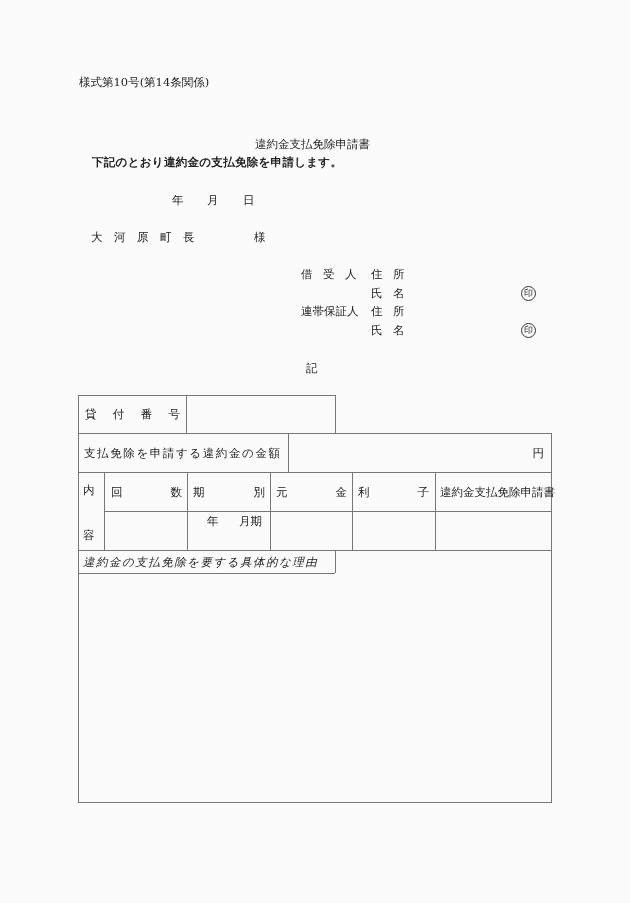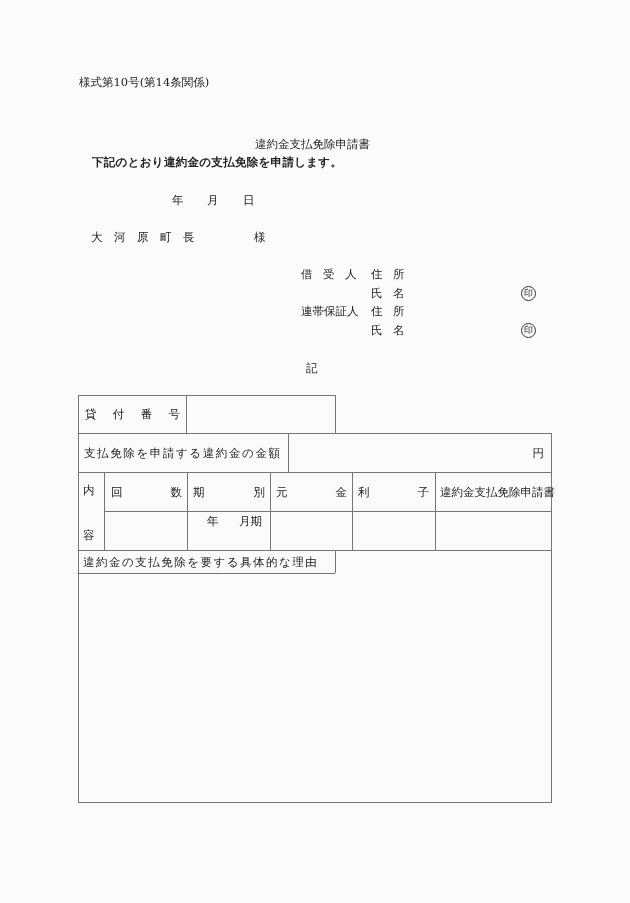--- a/index.html
+++ b/index.html
@@ -117,14 +117,14 @@
 
 <div class="cell" style="left:106px;top:513px;width:80px;height:36px;"></div>
 <div class="cell" style="left:189px;top:513px;width:80px;height:36px;">
   <span style="position:absolute;left:18px;top:1px;">年</span>
   <span style="position:absolute;left:50px;top:1px;">月期</span>
 </div>
 <div class="cell" style="left:272px;top:513px;width:79px;height:36px;"></div>
 <div class="cell" style="left:354px;top:513px;width:80px;height:36px;"></div>
 <div class="cell" style="left:437px;top:513px;width:113px;height:36px;"></div>
 
-<div class="cell" style="left:83px;top:555px;letter-spacing:1.5px;">違約金の支払免除を要する具体的な理由</div>
+<div class="cell" style="left:83px;top:555px;letter-spacing:1.5px;font-style:italic;">違約金の支払免除を要する具体的な理由</div>
 <div class="cell" style="left:80px;top:575px;width:470px;height:226px;"></div>
 
 </body></html>

